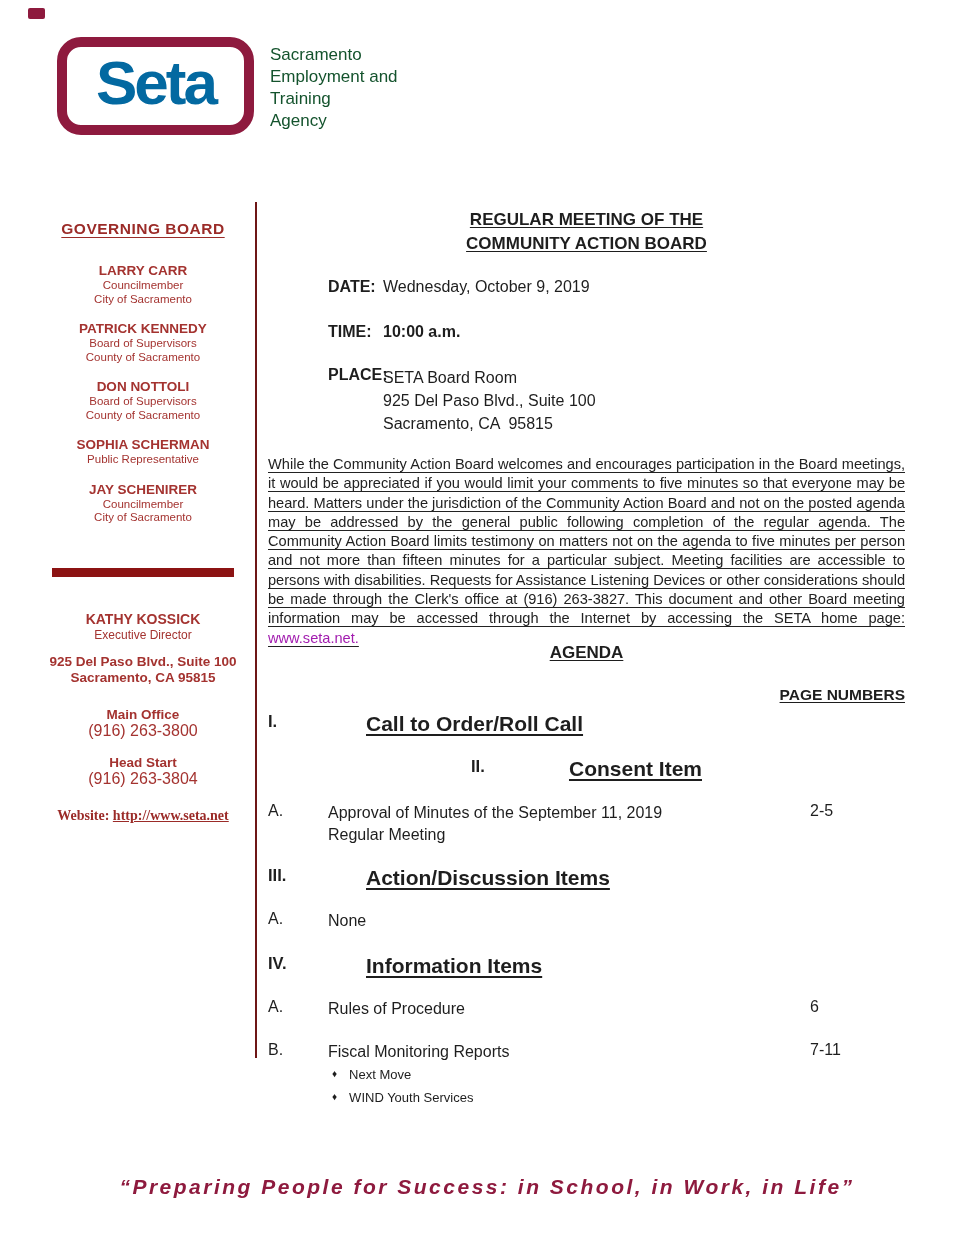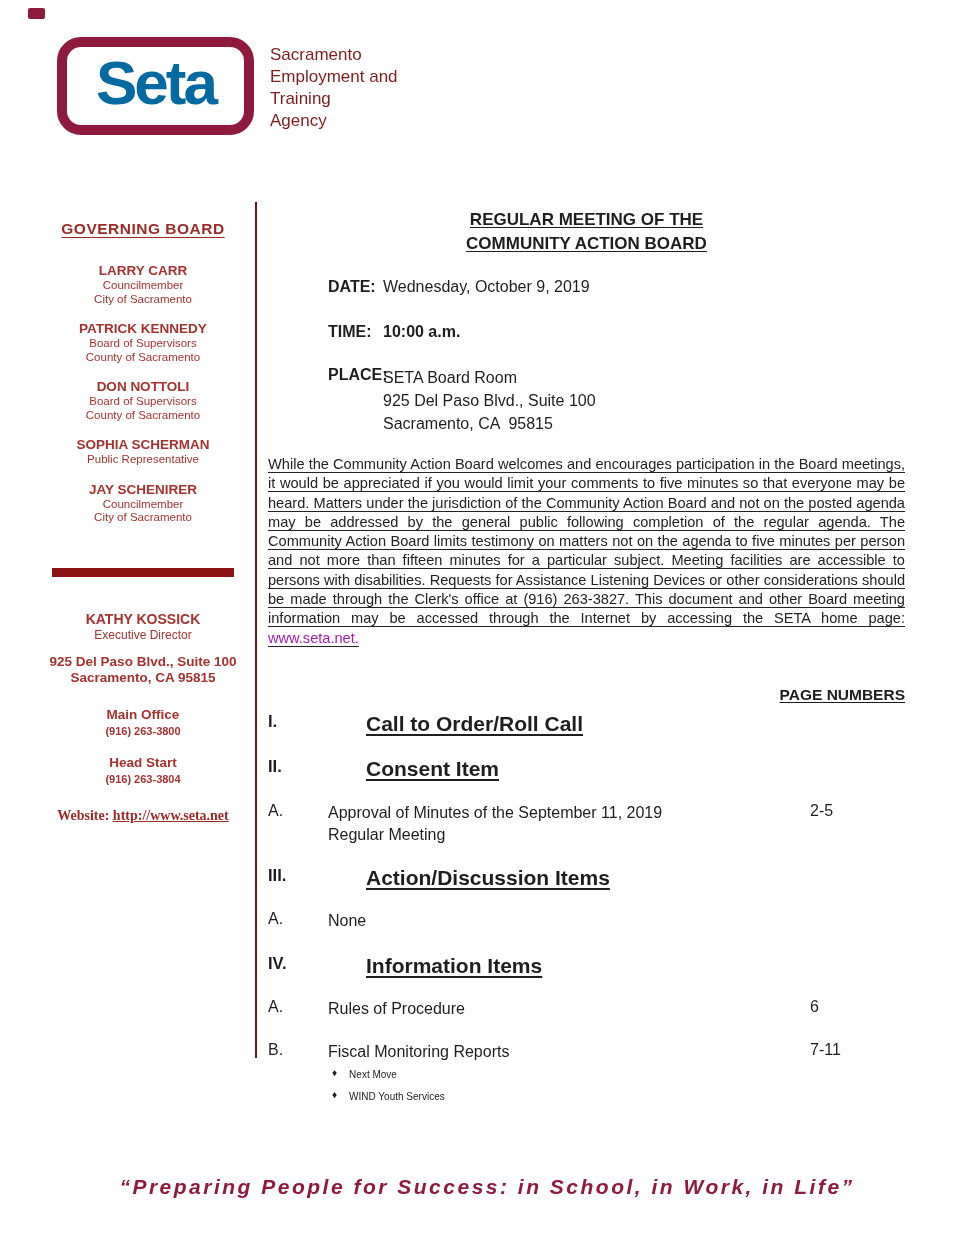--- a/index.html
+++ b/index.html
@@ -7,39 +7,39 @@
         font-family:"Liberation Sans",sans-serif;color:#1e1e1e;overflow:hidden;}
   .page *{box-sizing:border-box;}
 
   
   .corner-mark{position:absolute;left:28px;top:8px;width:17px;height:11px;background:#8e1a3e;border-radius:2px;}
 
   
   .logo-box{position:absolute;left:57px;top:37px;width:197px;height:98px;border:10px solid #8e1a3e;
             border-radius:24px;display:flex;align-items:center;justify-content:center;}
   .logo-word{font-size:62px;font-weight:bold;color:#0369a1;letter-spacing:-3px;line-height:1;transform:translateY(-3px);}
-  .agency-name{position:absolute;left:270px;top:44px;font-size:17px;line-height:22px;color:#7f1d1d;}
+  .agency-name{position:absolute;left:270px;top:44px;font-size:17px;line-height:22px;color:#14532d;}
 
   
   .sidebar{position:absolute;left:30px;top:210px;width:226px;height:860px;text-align:center;color:#a43330;}
   .gb-heading{position:absolute;left:0;top:10px;width:100%;font-size:15.5px;font-weight:bold;color:#9b2b28;
               letter-spacing:.5px;text-decoration:underline;text-underline-offset:3px;}
   .members{position:absolute;left:0;top:52px;width:100%;}
   .member{margin-bottom:14px;}
   .member-name{font-size:13.5px;font-weight:bold;line-height:17px;}
   .member-sub{font-size:11.5px;line-height:13.5px;}
   .side-bar-rule{position:absolute;left:22px;top:358px;width:182px;height:9px;background:#8c1313;}
   .director{position:absolute;left:0;top:400px;width:100%;}
   .director-name{font-size:14px;font-weight:bold;line-height:18px;}
   .director-title{font-size:12px;line-height:15px;}
   .side-address{position:absolute;left:0;top:444px;width:100%;font-size:13.5px;font-weight:bold;line-height:16px;}
   .contact-1{position:absolute;left:0;top:497px;width:100%;}
   .contact-2{position:absolute;left:0;top:545px;width:100%;}
   .contact-label{font-size:13.5px;font-weight:bold;line-height:16px;}
-  .contact-phone{font-size:11px;font-weight:bold;line-height:16px;}
+  .contact-phone{font-size:16px;font-weight:normal;line-height:16px;}
   .website-line{position:absolute;left:0;top:598px;width:100%;font-family:"Liberation Serif",serif;
                 font-size:14px;font-weight:bold;color:#9b2b28;}
   .website-line a{color:#9b2b28;text-decoration:underline;text-align:right;}
 
   
   .v-divider{position:absolute;left:255px;top:202px;width:2px;height:856px;background:#6e1616;}
 
   
   .main{position:absolute;left:268px;top:205px;width:637px;height:920px;}
   .meeting-title{position:absolute;left:0;top:3px;width:100%;text-align:center;font-size:17px;font-weight:bold;line-height:24px;}
@@ -59,32 +59,32 @@
 
   .agenda-heading{position:absolute;left:0;top:438px;width:100%;text-align:center;font-size:17px;font-weight:bold;}
   .agenda-heading span{text-decoration:underline;text-underline-offset:2px;}
   .page-numbers{position:absolute;left:0;top:481px;width:100%;display:flex;justify-content:flex-end;
                 font-size:15.5px;font-weight:bold;}
   .page-numbers span{text-decoration:underline;text-underline-offset:2px;}
 
   .sec-row{position:absolute;left:0;width:100%;display:flex;}
   .sec-num{width:60px;flex:none;font-size:16.5px;font-weight:bold;}
   .sec-title{font-size:21px;font-weight:bold;text-decoration:underline;text-underline-offset:3px;margin-left:38px;}
-  .sec-1{top:507px;} .sec-2{top:552px;} .sec-3{top:661px;} .sec-4{top:749px;}
+  .sec-1{top:507px;} .sec-2{top:552px;justify-content:center;} .sec-3{top:661px;} .sec-4{top:749px;}
 
   .item-row{position:absolute;left:0;width:100%;display:flex;align-items:flex-start;}
   .item-letter{width:60px;flex:none;font-size:16px;}
   .item-text{flex:1;font-size:16px;line-height:22px;}
   .item-pages{width:95px;flex:none;font-size:16px;}
   .item-2a{top:597px;} .item-3a{top:705px;} .item-4a{top:793px;} .item-4b{top:836px;}
 
   .bullets{margin-top:1px;}
   .bullet-row{display:flex;align-items:baseline;padding-left:4px;}
   .bullet-glyph{font-size:10px;margin-right:12px;flex:none;transform:translateY(-2px);}
-  .bullet-text{font-size:10px;line-height:22px;}
+  .bullet-text{font-size:13px;line-height:22px;}
 
   .footer-quote{position:absolute;left:0;top:1175px;width:974px;text-align:center;color:#8e1a3e;
                 font-size:21px;font-weight:bold;font-style:italic;letter-spacing:2.5px;}
 </style>
 </head>
 <body>
 
 <div class="page">
 
   <div class="corner-mark"></div>
@@ -179,20 +179,23 @@
         <div>SETA Board Room</div>
         <div>925 Del Paso Blvd., Suite 100</div>
         <div>Sacramento, CA  95815</div>
       </div>
     </div>
 
     <div class="notice">
       <span>While the Community Action Board welcomes and encourages participation in the Board meetings, it would be appreciated if you would limit your comments to five minutes so that everyone may be heard.  Matters under the jurisdiction of the Community Action Board and not on the posted agenda may be addressed by the general public following completion of the regular agenda.  The Community Action Board limits testimony on matters not on the agenda to five minutes per person and not more than fifteen minutes for a particular subject.  Meeting facilities are accessible to persons with disabilities.  Requests for Assistance Listening Devices or other considerations should be made through the Clerk's office at (916) 263-3827.  This document and other Board meeting information may be accessed through the Internet by accessing the SETA home page: </span><span class="link">www.seta.net.</span>
     </div>
 
+    <div class="agenda-heading">
+      <span>AGENDA</span>
+    </div>
 
     <div class="page-numbers">
       <span>PAGE NUMBERS</span>
     </div>
 
     <div class="sec-row sec-1">
       <div class="sec-num">I.</div>
       <div class="sec-title">Call to Order/Roll Call</div>
     </div>
 

